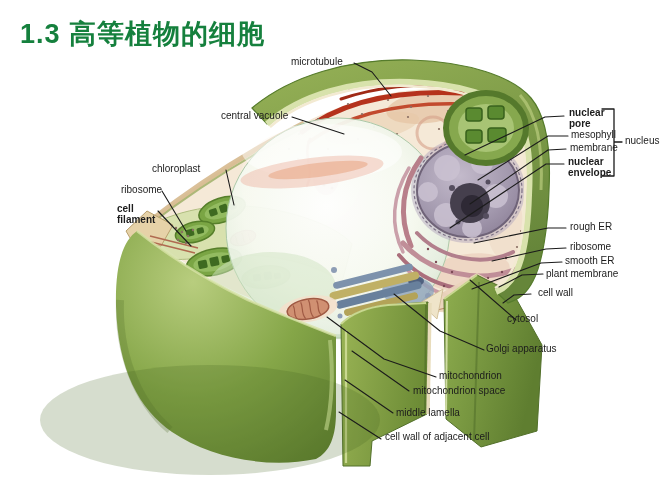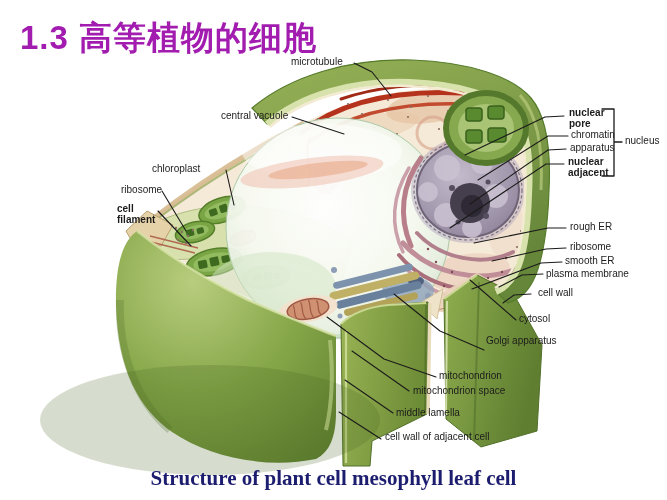--- a/index.html
+++ b/index.html
@@ -1,19 +1,19 @@
 <!DOCTYPE html>
 <html><head>
 <meta charset="utf-8">
 <style>
   html,body{margin:0;padding:0;background:#ffffff;}
   .slide{position:relative;width:667px;height:500px;background:#ffffff;overflow:hidden;
          font-family:"Liberation Sans",sans-serif;}
-  .title{position:absolute;left:20px;top:16px;font-size:33px;font-weight:700;
-         color:#a21caf;letter-spacing:1px;font-family:"Liberation Sans",sans-serif;}
+  .title{position:absolute;left:20px;top:16px;font-size:27px;font-weight:700;
+         color:#15803d;letter-spacing:1px;font-family:"Liberation Sans",sans-serif;}
   .caption{position:absolute;left:0;right:0;top:466px;text-align:center;font-size:21px;
          font-weight:700;color:#1d1d70;font-family:"Liberation Serif",serif;}
   .art{position:absolute;left:0;top:0;}
   .lbl{position:absolute;font-size:10px;line-height:1.1;color:#1c1c1c;white-space:nowrap;}
   .lbl.wrap{white-space:normal;font-weight:bold;}
 </style>
 </head>
 <body>
 
 <div class="slide">
@@ -315,30 +315,29 @@
       <path d="M602,109 L614,109 L614,176 L602,176 M614,142 L622,142" stroke-width="1.3"></path>
     </g>
   </svg>
 
   <div class="lbl" style="left:291px;top:56px">microtubule</div>
   <div class="lbl" style="left:221px;top:110px">central vacuole</div>
   <div class="lbl" style="left:152px;top:163px">chloroplast</div>
   <div class="lbl" style="left:121px;top:184px">ribosome</div>
   <div class="lbl wrap" style="left:117px;top:203px;width:50px">cell filament</div>
   <div class="lbl wrap" style="left:569px;top:107px;width:48px">nuclear pore</div>
-  <div class="lbl" style="left:571px;top:129px">chromatin</div>
-  <div class="lbl" style="left:570px;top:142px">apparatus</div>
-  <div class="lbl wrap" style="left:568px;top:156px;width:56px">nuclear adjacent</div>
+  <div class="lbl" style="left:571px;top:129px">mesophyll</div>
+  <div class="lbl" style="left:570px;top:142px">membrane</div>
+  <div class="lbl wrap" style="left:568px;top:156px;width:56px">nuclear envelope</div>
   <div class="lbl" style="left:625px;top:135px">nucleus</div>
   <div class="lbl" style="left:570px;top:221px">rough ER</div>
   <div class="lbl" style="left:570px;top:241px">ribosome</div>
   <div class="lbl" style="left:565px;top:255px">smooth ER</div>
-  <div class="lbl" style="left:546px;top:268px">plasma membrane</div>
+  <div class="lbl" style="left:546px;top:268px">plant membrane</div>
   <div class="lbl" style="left:538px;top:287px">cell wall</div>
-  <div class="lbl" style="left:519px;top:313px">cytosol</div>
-  <div class="lbl" style="left:486px;top:335px">Golgi apparatus</div>
+  <div class="lbl" style="left:507px;top:313px">cytosol</div>
+  <div class="lbl" style="left:486px;top:343px">Golgi apparatus</div>
   <div class="lbl" style="left:439px;top:370px">mitochondrion</div>
   <div class="lbl" style="left:413px;top:385px">mitochondrion space</div>
   <div class="lbl" style="left:396px;top:407px">middle lamella</div>
   <div class="lbl" style="left:385px;top:431px">cell wall of adjacent cell</div>
 
-  <div class="caption">Structure of plant cell mesophyll leaf cell</div>
 </div>
 
 </body></html>

